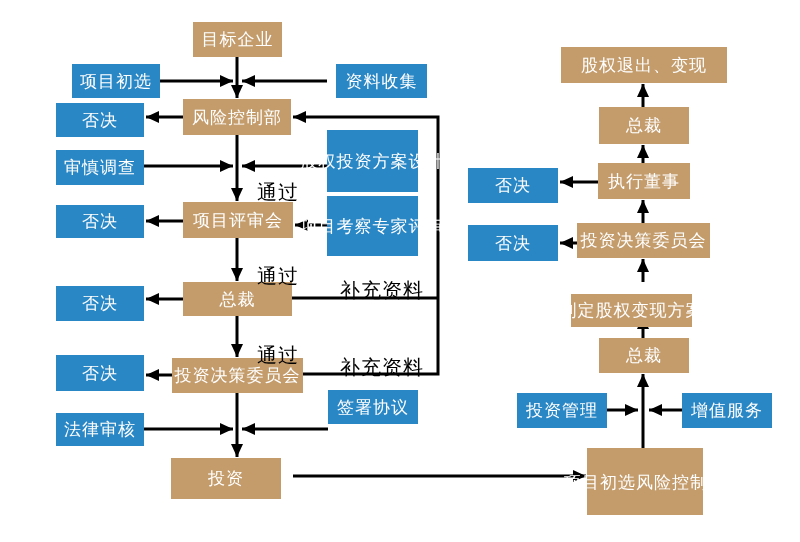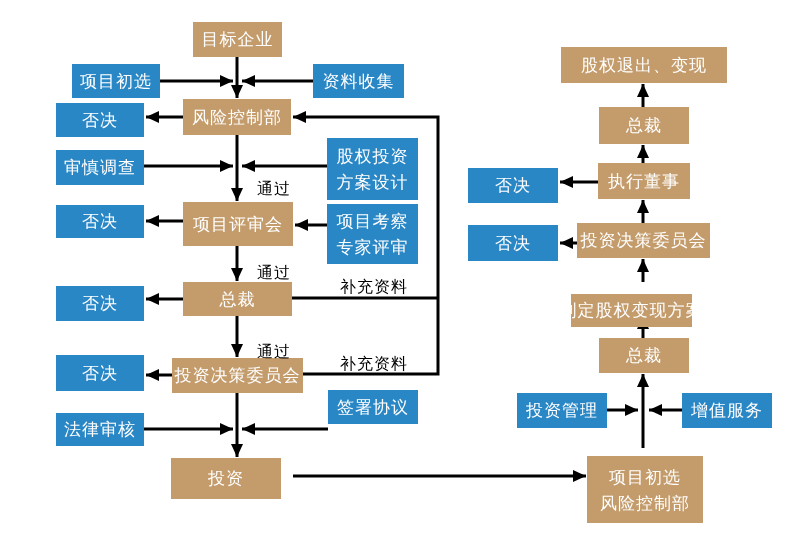--- a/index.html
+++ b/index.html
@@ -6,23 +6,23 @@
   body{font-family:"DejaVu Sans","Liberation Sans",sans-serif;}
   #canvas{position:relative;width:800px;height:542px;background:var(--bg,#fff);overflow:hidden;}
   #edges{position:absolute;left:0;top:0;width:800px;height:542px;}
   #edges line,#edges polyline{stroke:var(--connector,#000);stroke-width:3;fill:none;}
   .ah{fill:var(--connector,#000);}
   .node{position:absolute;display:flex;align-items:center;justify-content:center;
         color:var(--box-text,#fff);font-size:17px;text-align:center;letter-spacing:1px;
         white-space:nowrap;}
   .node.main{background:var(--main-box,#C49C6C);}
   .node.side{background:var(--side-box,#2A87C6);}
-  .node.two-line{flex-direction:column;line-height:26px;margin-top:8px;}
+  .node.two-line{line-height:26px;}
   .node.two-line span{display:block;}
-  .edge-label{position:absolute;font-size:16px;color:var(--label-text,#000);
+  .edge-label{position:absolute;font-size:20px;color:var(--label-text,#000);
         letter-spacing:1px;white-space:nowrap;}
 </style>
 </head>
 <body>
 
 <div id="canvas">
 
   <svg id="edges" width="800" height="542" viewBox="0 0 800 542">
     <defs>
       <marker id="ah" viewBox="0 0 13 12" refX="13" refY="6" markerWidth="13" markerHeight="12" markerUnits="userSpaceOnUse" orient="auto">
@@ -61,29 +61,29 @@
       <line x1="643" y1="223" x2="643" y2="200" marker-end="url(#ah)"></line>
       <line x1="577" y1="243" x2="560" y2="243" marker-end="url(#ah)"></line>
       <line x1="643" y1="163" x2="643" y2="145" marker-end="url(#ah)"></line>
       <line x1="598" y1="182" x2="560" y2="182" marker-end="url(#ah)"></line>
       <line x1="643" y1="107" x2="643" y2="84" marker-end="url(#ah)"></line>
     </g>
   </svg>
 
   <div class="node main" style="left:193px;top:22px;width:89px;height:35px">目标企业</div>
   <div class="node side" style="left:72px;top:64px;width:88px;height:34px">项目初选</div>
-  <div class="node side" style="left:313px;top:64px;width:91px;height:34px">资料收集</div>
+  <div class="node side" style="left:336px;top:64px;width:91px;height:34px">资料收集</div>
   <div class="node side" style="left:56px;top:103px;width:88px;height:34px">否决</div>
   <div class="node main" style="left:183px;top:99px;width:108px;height:36px">风险控制部</div>
   <div class="node side" style="left:56px;top:150px;width:88px;height:35px">审慎调查</div>
   <div class="node side two-line" style="left:327px;top:130px;width:91px;height:62px">
     <span>股权投资</span>
     <span>方案设计</span>
   </div>
-  <div class="node main" style="left:183px;top:202px;width:110px;height:44px">项目评审会</div>
+  <div class="node main" style="left:183px;top:202px;width:110px;height:36px">项目评审会</div>
   <div class="node side" style="left:56px;top:205px;width:88px;height:33px">否决</div>
   <div class="node side two-line" style="left:327px;top:196px;width:91px;height:60px">
     <span>项目考察</span>
     <span>专家评审</span>
   </div>
   <div class="node main" style="left:183px;top:282px;width:109px;height:34px">总裁</div>
   <div class="node side" style="left:56px;top:286px;width:88px;height:35px">否决</div>
   <div class="node main" style="left:172px;top:358px;width:131px;height:35px">投资决策委员会</div>
   <div class="node side" style="left:56px;top:355px;width:88px;height:36px">否决</div>
   <div class="node side" style="left:56px;top:413px;width:88px;height:33px">法律审核</div>

